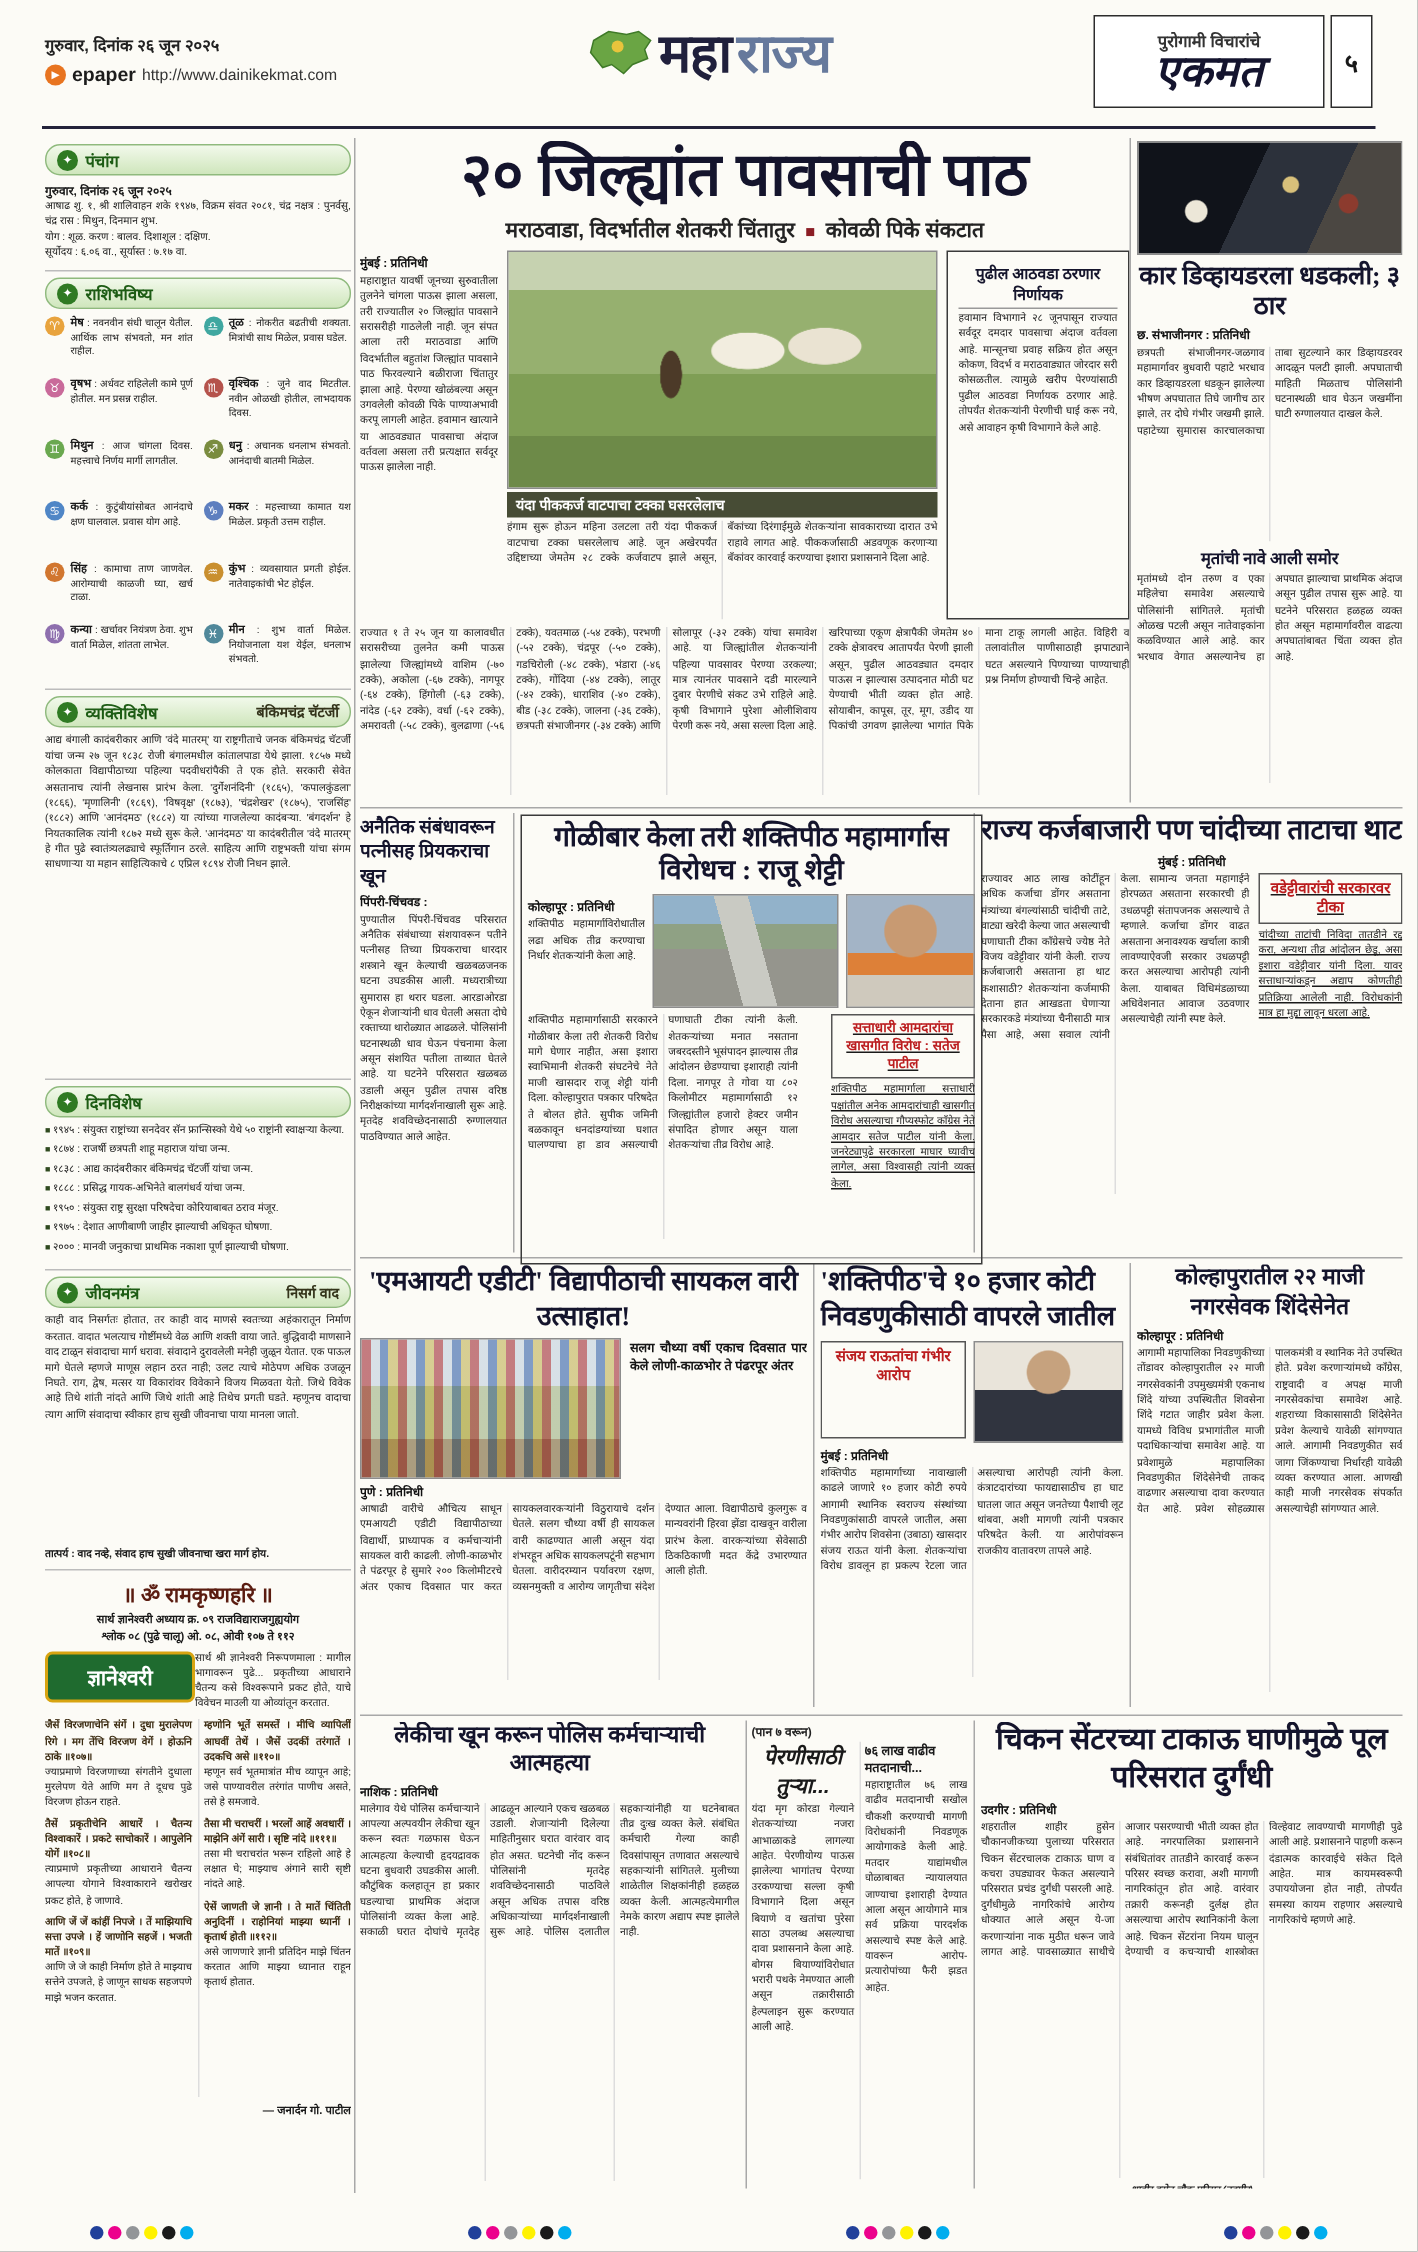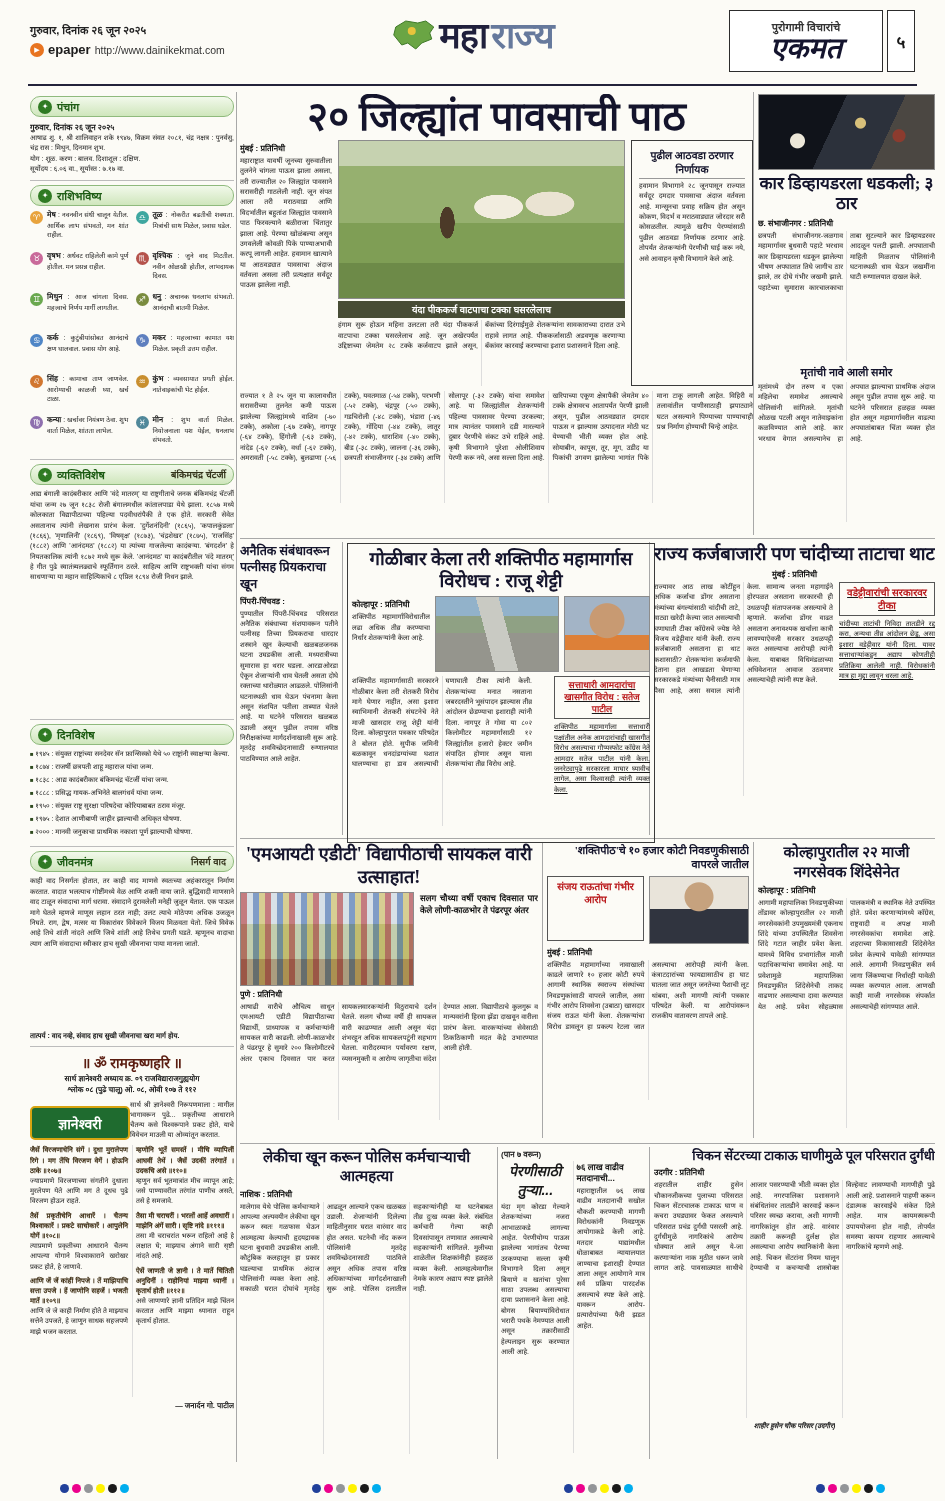--- a/index.html
+++ b/index.html
@@ -36,21 +36,21 @@
   .lead-sub{text-align:center;font-size:14px;font-weight:bold;color:#232323;margin:3px 0 5px 0;}
   .sqsep{color:#8b1d24;margin:0 7px;font-size:11px;}
   .lead-row{display:flex;gap:6px;height:246px;}
   .lead-colL{width:92px;flex:none;}
   .lead-mid{flex:1;display:flex;flex-direction:column;}
   .ph-farmer{height:158px;background:
     radial-gradient(ellipse 40px 20px at 56% 42%, #f2eddf 0 60%, transparent 62%),
     radial-gradient(ellipse 40px 20px at 74% 40%, #eae3d2 0 60%, transparent 62%),
     radial-gradient(ellipse 12px 26px at 38% 52%, #4c3a28 0 60%, transparent 62%),
     linear-gradient(180deg,#c6d2b0 0 16%,#96b06f 16% 52%,#7f9e55 52% 78%,#6d8a48 78%);}
-  .capbar{margin-top:2px;background:#474c35;color:#fff;font-size:9.5px;font-weight:bold;padding:2px 6px;text-align:center;}
+  .capbar{margin-top:2px;background:#474c35;color:#fff;font-size:9.5px;font-weight:bold;padding:2px 6px;}
   .capnote{margin-top:2px;height:66px;}
   .lead-box{width:106px;flex:none;border:1px solid #3a3a3a;padding:7px;}
   .boxhead{font-size:10.5px;font-weight:bold;text-align:center;color:#15152c;border-bottom:1px solid #999;padding-bottom:2px;margin-bottom:2px;font-family:"Liberation Serif","DejaVu Serif",serif;}
   .lead-bottom{margin-top:5px;height:112px;}
   
   .ph-car{height:74px;background:
     radial-gradient(circle at 22% 62%, #ece7d8 0 7px, transparent 8px),
     radial-gradient(circle at 58% 38%, #d8c07a 0 5px, transparent 6px),
     radial-gradient(circle at 80% 55%, #8c3b2e 0 6px, transparent 7px),
     linear-gradient(115deg,#10131a 0 42%,#2c313b 42% 70%,#4b4742 70%);}
@@ -77,54 +77,54 @@
   .karj-row{display:flex;gap:6px;height:218px;margin-top:2px;}
   .kicker-box{border:1px solid #555;padding:3px;margin-bottom:3px;}
   .kicker-t{font-size:10px;font-weight:bold;text-align:center;line-height:1.3;}
   
   .mit-hl{font-size:18px;text-align:center;line-height:1.25;}
   .mit-row{display:flex;gap:6px;height:94px;margin-top:4px;}
   .ph-cyc{width:172px;flex:none;background:
     repeating-linear-gradient(90deg, rgba(200,40,40,.55) 0 6px, rgba(240,240,240,.5) 6px 12px, rgba(40,90,170,.5) 12px 18px, rgba(240,200,60,.5) 18px 24px),
     linear-gradient(180deg,#dee7ee 0 34%,#c7d3b3 34% 72%,#b0a283 72%);background-blend-mode:multiply;}
   .mit-cap{flex:1;font-size:8.5px;font-weight:bold;line-height:1.45;color:#151515;text-align:justify;}
-  .raut-hl{font-size:11px;text-align:right;line-height:1.3;}
+  .raut-hl{font-size:18px;text-align:left;line-height:1.3;}
   .raut-row{display:flex;gap:5px;height:68px;margin-top:4px;}
   .ph-raut{width:98px;flex:none;background:
     radial-gradient(circle at 50% 30%, #c6a27e 0 14px, transparent 15px),
     linear-gradient(180deg,#e9e4da 0 48%,#30343f 48%);}
   .kol-hl{font-size:15px;text-align:center;line-height:1.3;}
   
   .nash-hl{font-size:15px;text-align:center;line-height:1.25;}
   .cont-tag{font-size:8px;font-weight:bold;color:#222;margin-bottom:2px;}
   .cont-cols{column-count:2;column-gap:7px;column-rule:1px solid #ddd;height:292px;overflow:hidden;}
   .cont-lead{font-size:14px;font-weight:bold;font-style:italic;margin:0 0 3px 0;text-align:center;}
   .cont-sub{font-size:8.5px;font-weight:bold;margin:3px 0;}
-  .udgir-hl{font-size:13px;text-align:right;line-height:1.25;}
+  .udgir-hl{font-size:20px;text-align:center;line-height:1.25;}
   .photocap{font-size:6.8px;font-style:italic;font-weight:bold;text-align:center;margin-top:3px;color:#222;}
   
   #sidebar{position:absolute;left:30px;top:92px;width:204px;height:1372px;overflow:hidden;}
   .sb-sec{border-bottom:1px solid #bcbcbc;padding:4px 0 6px 0;}
   .sec-head{display:flex;align-items:center;gap:5px;padding:2px 7px;border:1px solid #8fba7d;border-radius:10px;background:linear-gradient(180deg,#f2f9eb,#cfe6bc);margin-bottom:4px;}
   .sec-badge{width:14px;height:14px;flex:none;border-radius:50%;background:#2f7a23;color:#fff;font-size:8px;display:flex;align-items:center;justify-content:center;}
   .sec-title{font-weight:bold;color:#1d5c14;font-size:11px;}
   .sec-extra{margin-left:auto;font-size:9.5px;font-weight:bold;color:#33331a;}
   .pn-date{font-size:8px;font-weight:bold;margin:1px 0;}
   .pn-line{font-size:6.9px;line-height:1.5;text-align:justify;}
   .rz{display:grid;grid-template-columns:1fr 1fr;gap:3px 7px;}
   .rz-item{display:flex;gap:4px;align-items:flex-start;min-height:38px;}
   .rz-ic{width:13px;height:13px;flex:none;border-radius:50%;color:#fff;font-size:8px;display:flex;align-items:center;justify-content:center;margin-top:1px;}
   .rz-tx{font-size:6.6px;line-height:1.4;text-align:justify;}
   .rz-tx b{font-size:7.5px;}
   .dv{font-size:6.9px;line-height:1.45;margin:0 0 3px 0;text-align:justify;}
   .dv::before{content:"■ ";color:#2f4a1f;font-size:6px;}
   .tatparya{font-size:7px;font-weight:bold;margin-top:3px;}
   .ram-head{font-size:14px;font-weight:800;text-align:center;color:#5a1c10;margin:2px 0;font-family:"Liberation Serif","DejaVu Serif",serif;}
   .ram-meta{font-size:7.5px;font-weight:bold;text-align:center;line-height:1.4;}
-  .ram-logo-row{display:flex;gap:0;align-items:flex-end;margin:5px 0;}
+  .ram-logo-row{display:flex;gap:0;align-items:flex-start;margin:5px 0;}
   .dny-logo{width:96px;height:30px;flex:none;background:#1f6b2f;border:2px solid #d8a411;border-radius:5px;color:#fff;display:flex;align-items:center;justify-content:center;font-size:14px;font-weight:800;font-family:"Liberation Serif","DejaVu Serif",serif;}
   .ram-intro{font-size:6.9px;line-height:1.45;text-align:justify;}
   .ovi-wrap{column-count:2;column-gap:8px;column-rule:1px solid #ddd;height:252px;overflow:hidden;margin-top:3px;}
   .ovi{font-size:6.8px;line-height:1.5;margin:0 0 4px 0;text-align:justify;}
   .ovi b{color:#3a2a10;}
   .ram-sign{font-size:7.5px;font-weight:bold;text-align:right;margin-top:3px;}
   
   #marks{position:absolute;left:60px;right:60px;bottom:8px;display:flex;justify-content:space-between;}
   .marks-cluster{display:flex;gap:3px;}
   .dot{width:9px;height:9px;border-radius:50%;display:inline-block;}
@@ -306,20 +306,23 @@
           <p class="ovi"><b>तैसा मी चराचरीं । भरलों आहें अवधारीं । माझेनि अंगें सारी । सृष्टि नांदे ॥१११॥</b><br><span>तसा मी चराचरांत भरून राहिलो आहे हे लक्षात घे; माझ्याच अंगाने सारी सृष्टी नांदते आहे.</span></p>
 
           <p class="ovi"><b>ऐसें जाणती जे ज्ञानी । ते मातें चिंतिती अनुदिनीं । राहोनियां माझ्या ध्यानीं । कृतार्थ होती ॥११२॥</b><br><span>असे जाणणारे ज्ञानी प्रतिदिन माझे चिंतन करतात आणि माझ्या ध्यानात राहून कृतार्थ होतात.</span></p>
         </div>
       <div class="ram-sign">— जनार्दन गो. पाटील</div>
     </div>
   </div>
 
   <article class="story" style="left:240px;top:94px;width:513px;height:440px">
     <h1 class="hl lead-hl">२० जिल्ह्यांत पावसाची पाठ</h1>
+    <div class="lead-sub">
+      <span>मराठवाडा, विदर्भातील शेतकरी चिंतातुर</span><span class="sqsep">■</span><span>कोवळी पिके संकटात</span>
+    </div>
     <div class="lead-row">
       <div class="lead-colL">
         <div class="byline">मुंबई : प्रतिनिधी</div>
         <div class="body" style="height:230px">महाराष्ट्रात यावर्षी जूनच्या सुरुवातीला तुलनेने चांगला पाऊस झाला असला, तरी राज्यातील २० जिल्ह्यांत पावसाने सरासरीही गाठलेली नाही. जून संपत आला तरी मराठवाडा आणि विदर्भातील बहुतांश जिल्ह्यांत पावसाने पाठ फिरवल्याने बळीराजा चिंतातुर झाला आहे. पेरण्या खोळंबल्या असून उगवलेली कोवळी पिके पाण्याअभावी करपू लागली आहेत. हवामान खात्याने या आठवड्यात पावसाचा अंदाज वर्तवला असला तरी प्रत्यक्षात सर्वदूर पाऊस झालेला नाही.</div>
       </div>
       <div class="lead-mid">
         <div class="ph ph-farmer"></div>
         <div class="capbar">यंदा पीककर्ज वाटपाचा टक्का घसरलेलाच</div>
         <div class="capnote body c2">हंगाम सुरू होऊन महिना उलटला तरी यंदा पीककर्ज वाटपाचा टक्का घसरलेलाच आहे. जून अखेरपर्यंत उद्दिष्टाच्या जेमतेम २८ टक्के कर्जवाटप झाले असून, बँकांच्या दिरंगाईमुळे शेतकऱ्यांना सावकाराच्या दारात उभे राहावे लागत आहे. पीककर्जासाठी अडवणूक करणाऱ्या बँकांवर कारवाई करण्याचा इशारा प्रशासनाने दिला आहे.</div>
       </div>

